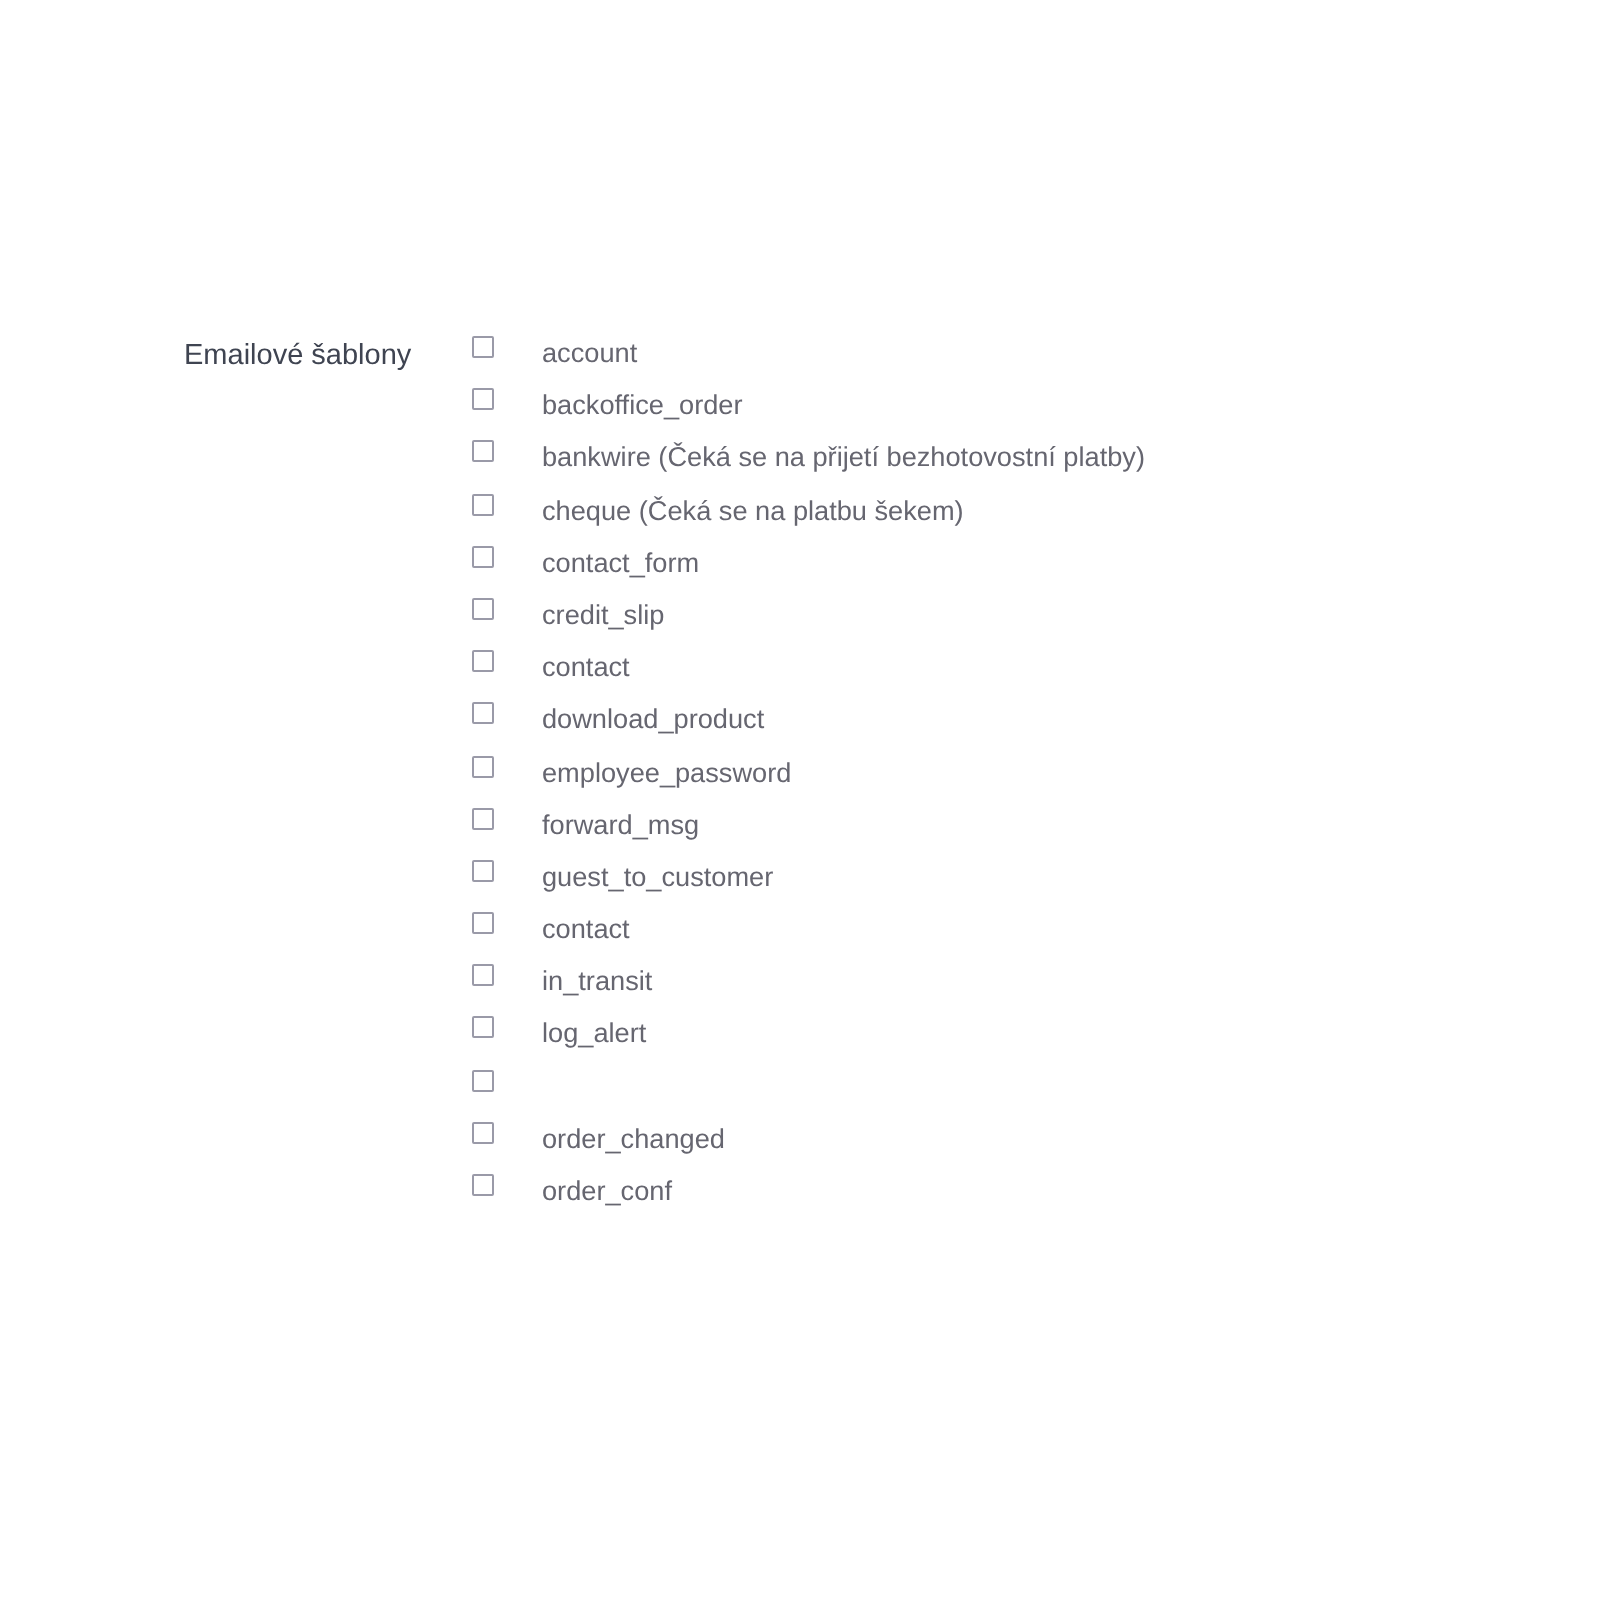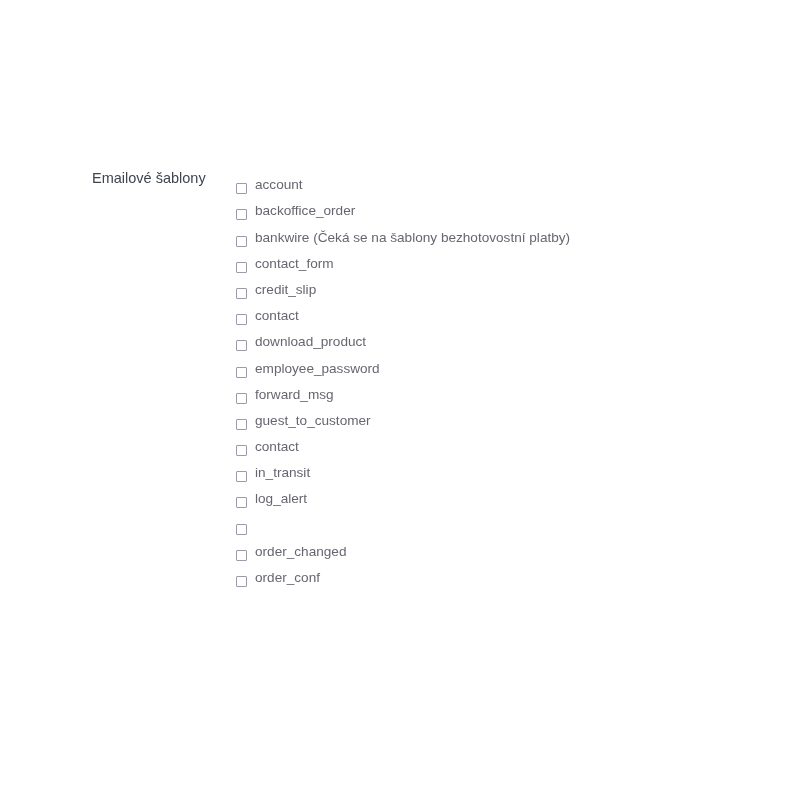--- a/index.html
+++ b/index.html
@@ -39,22 +39,23 @@
     left: 236px;
     top: 168px;
     width: 520px;
     margin: 0;
     padding: 0;
     list-style: none;
   }
 
   .checkbox-row {
     display: flex;
-    align-items: flex-end;
+    align-items: flex-start;
     height: 26.2px;
+    gap: 16px;
   }
 
   .checkbox-box {
     flex: 0 0 auto;
     width: 11px;
     height: 11px;
     box-sizing: border-box;
     border: 1px solid #9a9aa8;
     border-radius: 1px;
     background: #ffffff;
@@ -80,21 +81,25 @@
       <li class="checkbox-row">
         <span class="checkbox-box"></span>
         <span class="checkbox-text">account</span>
       </li>
       <li class="checkbox-row">
         <span class="checkbox-box"></span>
         <span class="checkbox-text">backoffice_order</span>
       </li>
       <li class="checkbox-row">
         <span class="checkbox-box"></span>
-        <span class="checkbox-text">bankwire (Čeká se na šablony bezhotovostní platby)</span>
+        <span class="checkbox-text">bankwire (Čeká se na přijetí bezhotovostní platby)</span>
+      </li>
+      <li class="checkbox-row">
+        <span class="checkbox-box"></span>
+        <span class="checkbox-text">cheque (Čeká se na platbu šekem)</span>
       </li>
       <li class="checkbox-row">
         <span class="checkbox-box"></span>
         <span class="checkbox-text">contact_form</span>
       </li>
       <li class="checkbox-row">
         <span class="checkbox-box"></span>
         <span class="checkbox-text">credit_slip</span>
       </li>
       <li class="checkbox-row">

